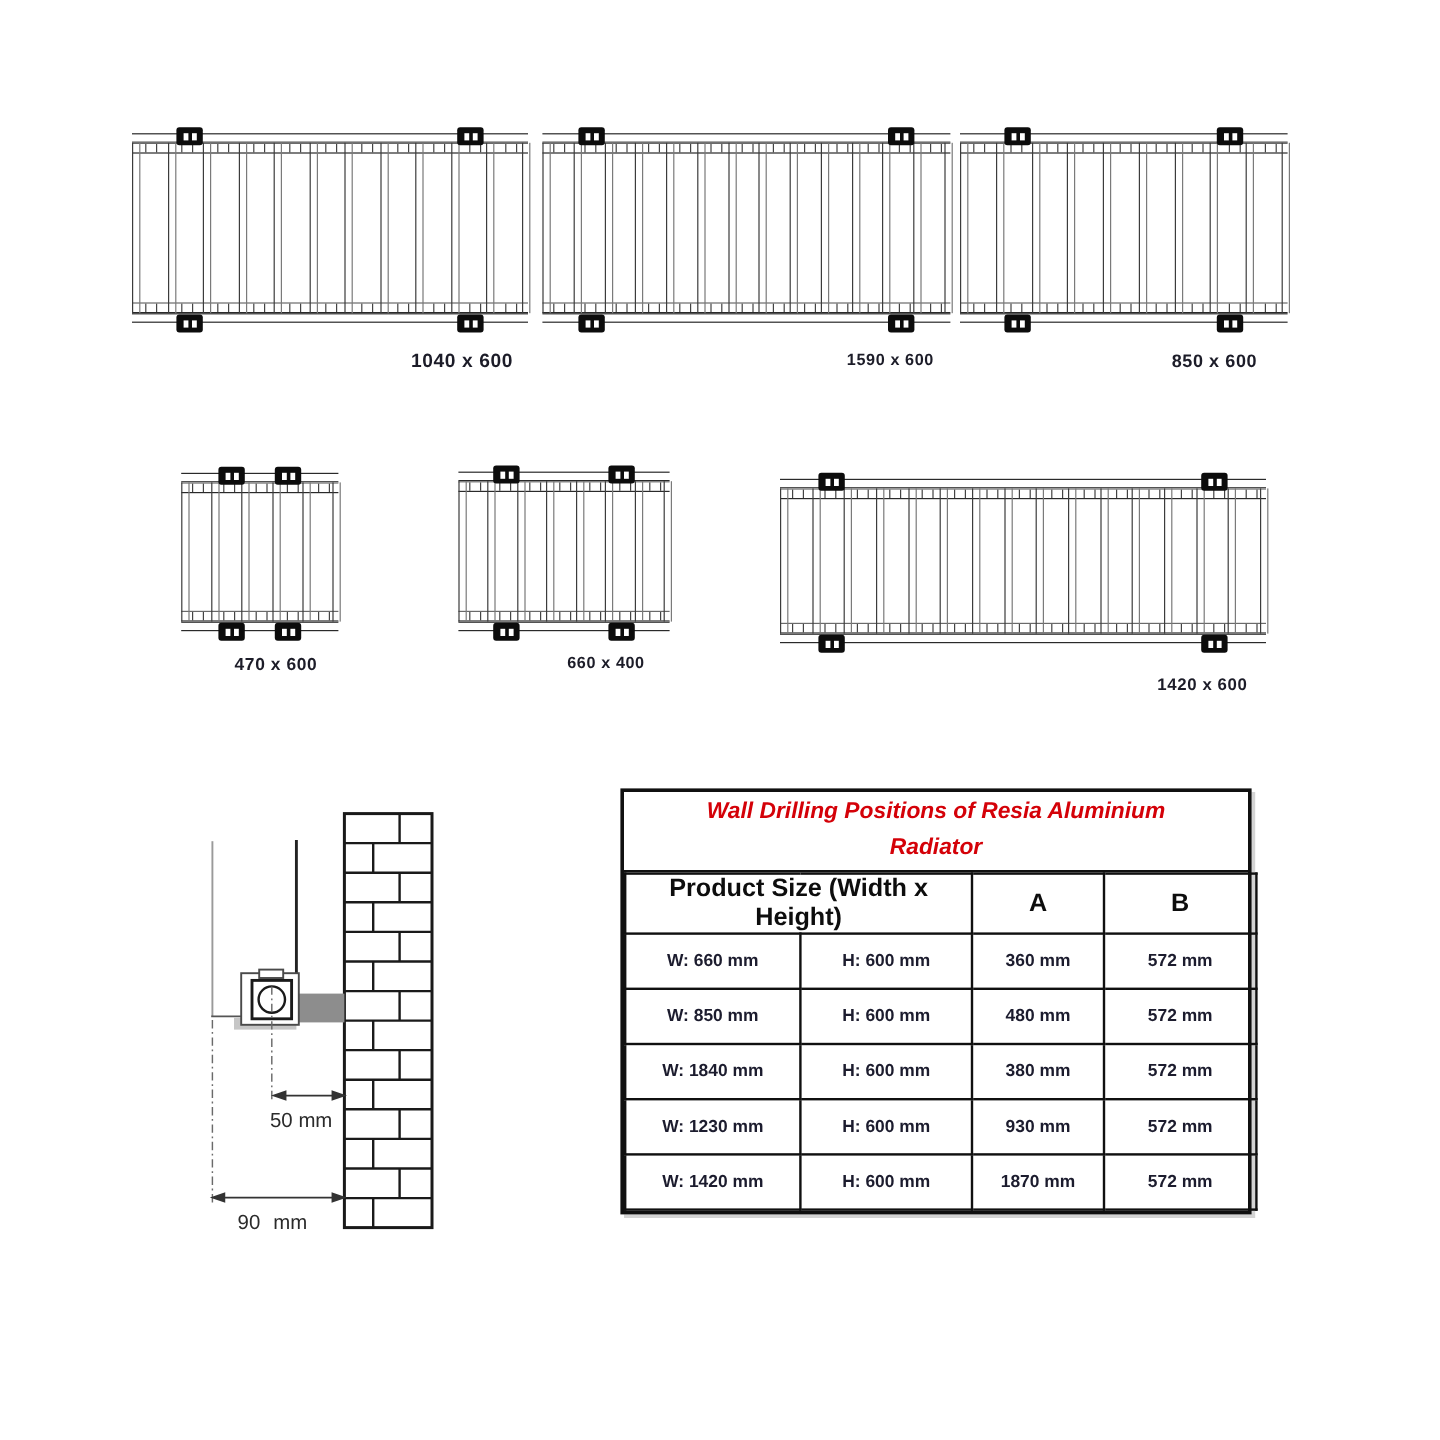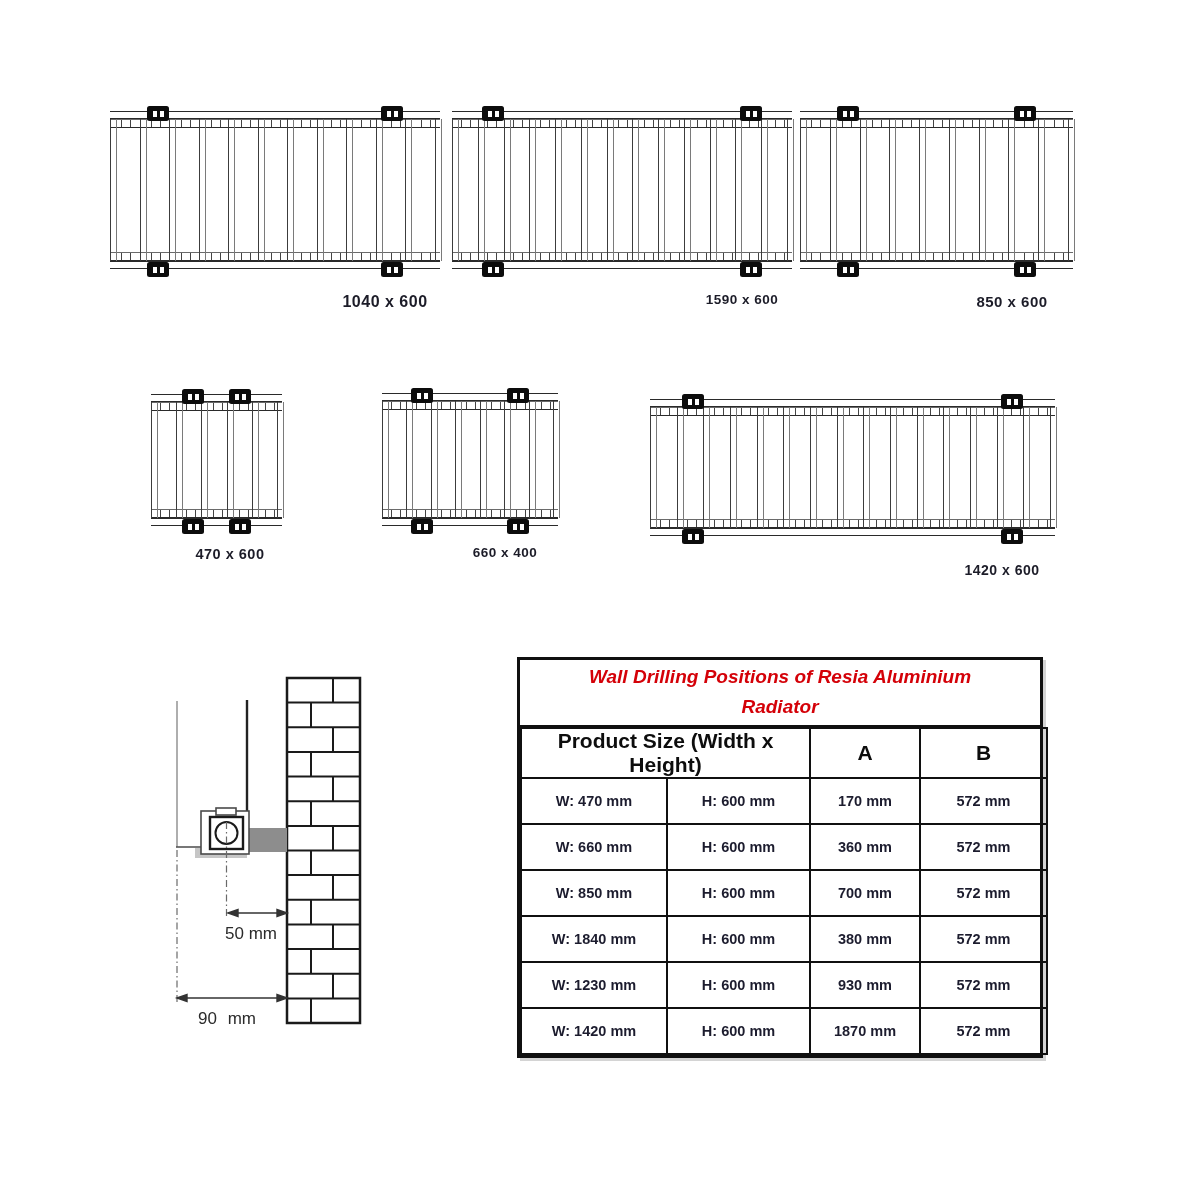--- a/index.html
+++ b/index.html
@@ -466,35 +466,29 @@
           <col style="width:110px">
           <col style="width:127px">
         </colgroup>
       <tbody>
           <tr class="head">
         <td colspan="2">Product Size (Width x Height)</td>
         <td>A</td>
         <td>B</td>
       </tr>
       <tr>
-        <td>W: 470 mm</td>
-        <td>H: 600 mm</td>
-        <td>170 mm</td>
-        <td>572 mm</td>
-      </tr>
-      <tr>
         <td>W: 660 mm</td>
         <td>H: 600 mm</td>
         <td>360 mm</td>
         <td>572 mm</td>
       </tr>
       <tr>
         <td>W: 850 mm</td>
         <td>H: 600 mm</td>
-        <td>700 mm</td>
+        <td>480 mm</td>
         <td>572 mm</td>
       </tr>
       <tr>
         <td>W: 1840 mm</td>
         <td>H: 600 mm</td>
         <td>380 mm</td>
         <td>572 mm</td>
       </tr>
       <tr>
         <td>W: 1230 mm</td>

